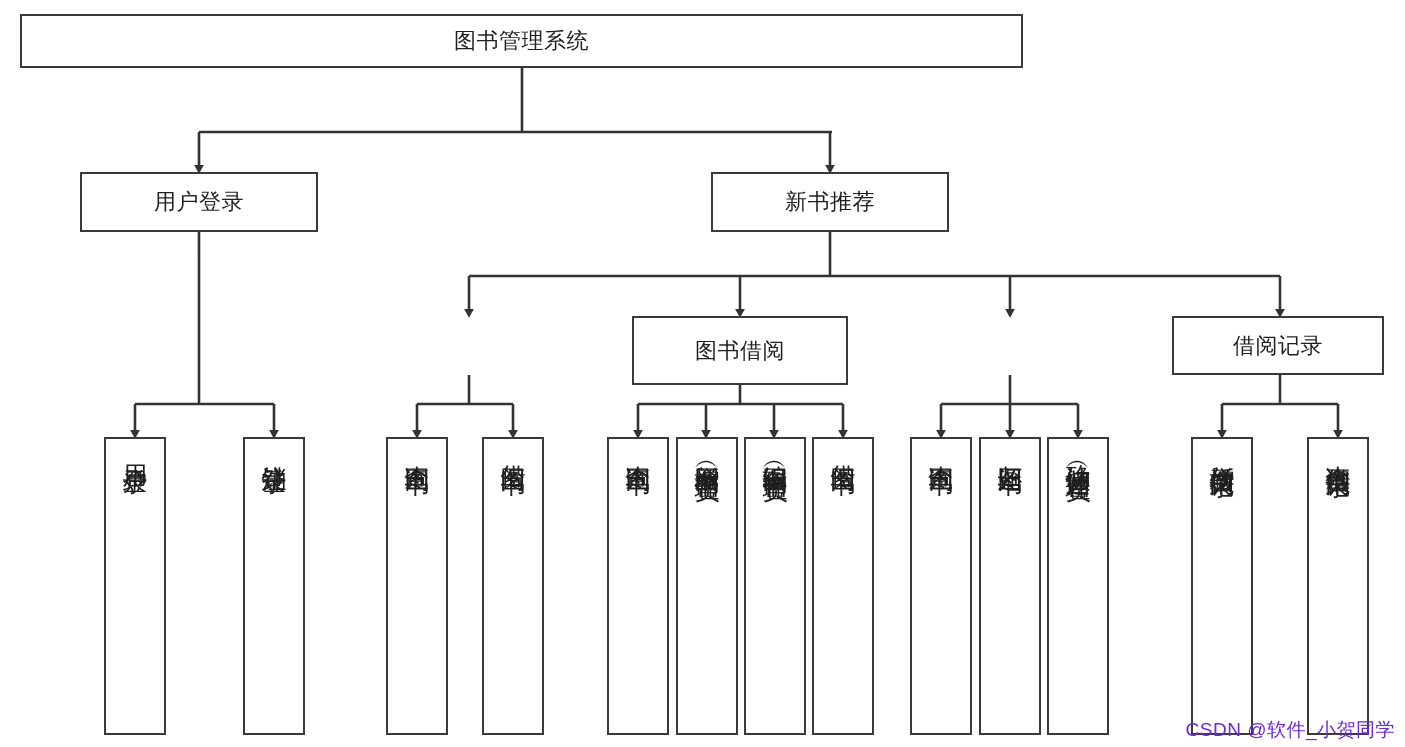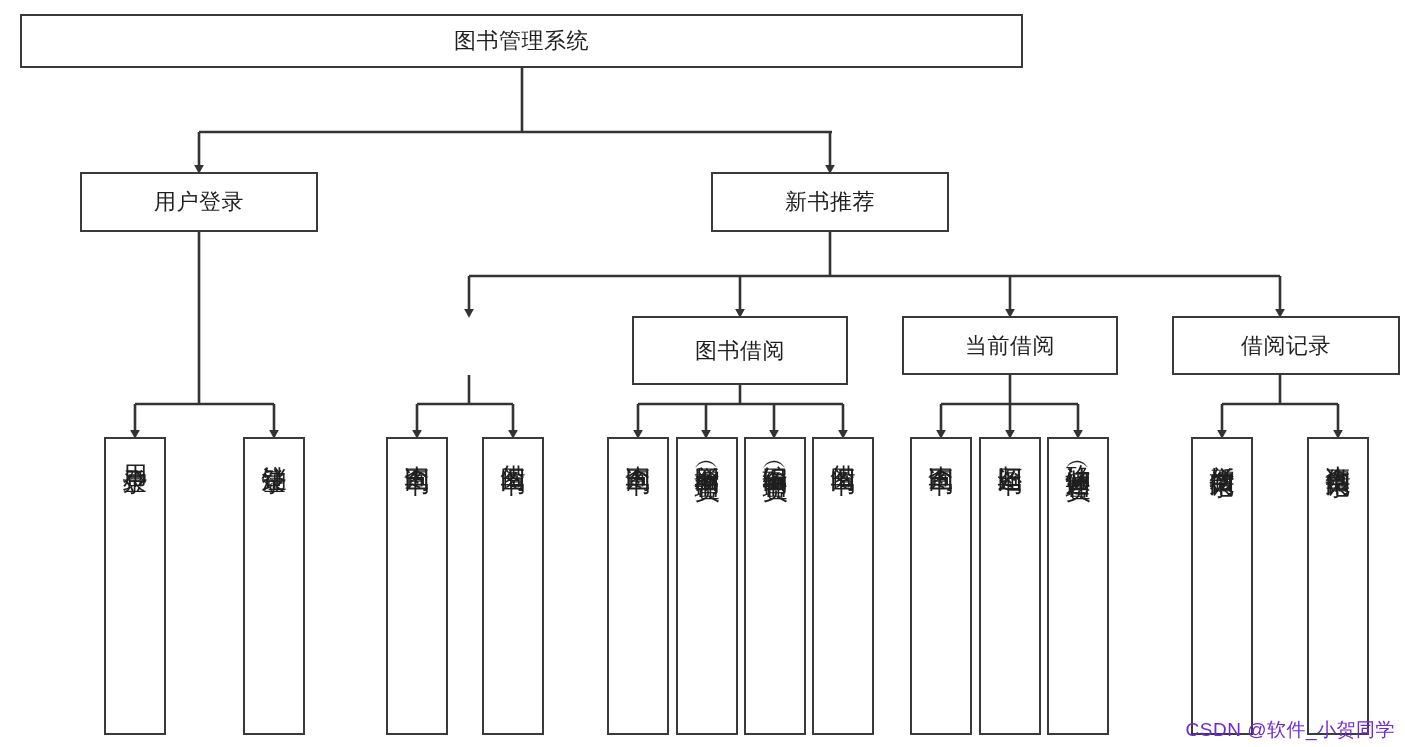--- a/index.html
+++ b/index.html
@@ -130,25 +130,22 @@
 
   <div class="node" style="left:711px;top:172px;width:238px;height:60px;">
     <span class="label">新书推荐</span>
   </div>
 
 
   <div class="node" style="left:632px;top:316px;width:216px;height:69px;">
     <span class="label">图书借阅</span>
   </div>
 
-  <div class="node" style="left:902px;top:316px;width:216px;height:59px;">
-    <span class="label">当前借阅</span>
-  </div>
 
-  <div class="node" style="left:1172px;top:316px;width:228px;height:59px;">
+  <div class="node" style="left:1172px;top:316px;width:212px;height:59px;">
     <span class="label">借阅记录</span>
   </div>
 
   <div class="node leaf" style="left:104px;top:437px;width:62px;height:298px;">
     <span class="label">用户登录</span>
   </div>
   <div class="node leaf" style="left:243px;top:437px;width:62px;height:298px;">
     <span class="label">注销登录</span>
   </div>
 

